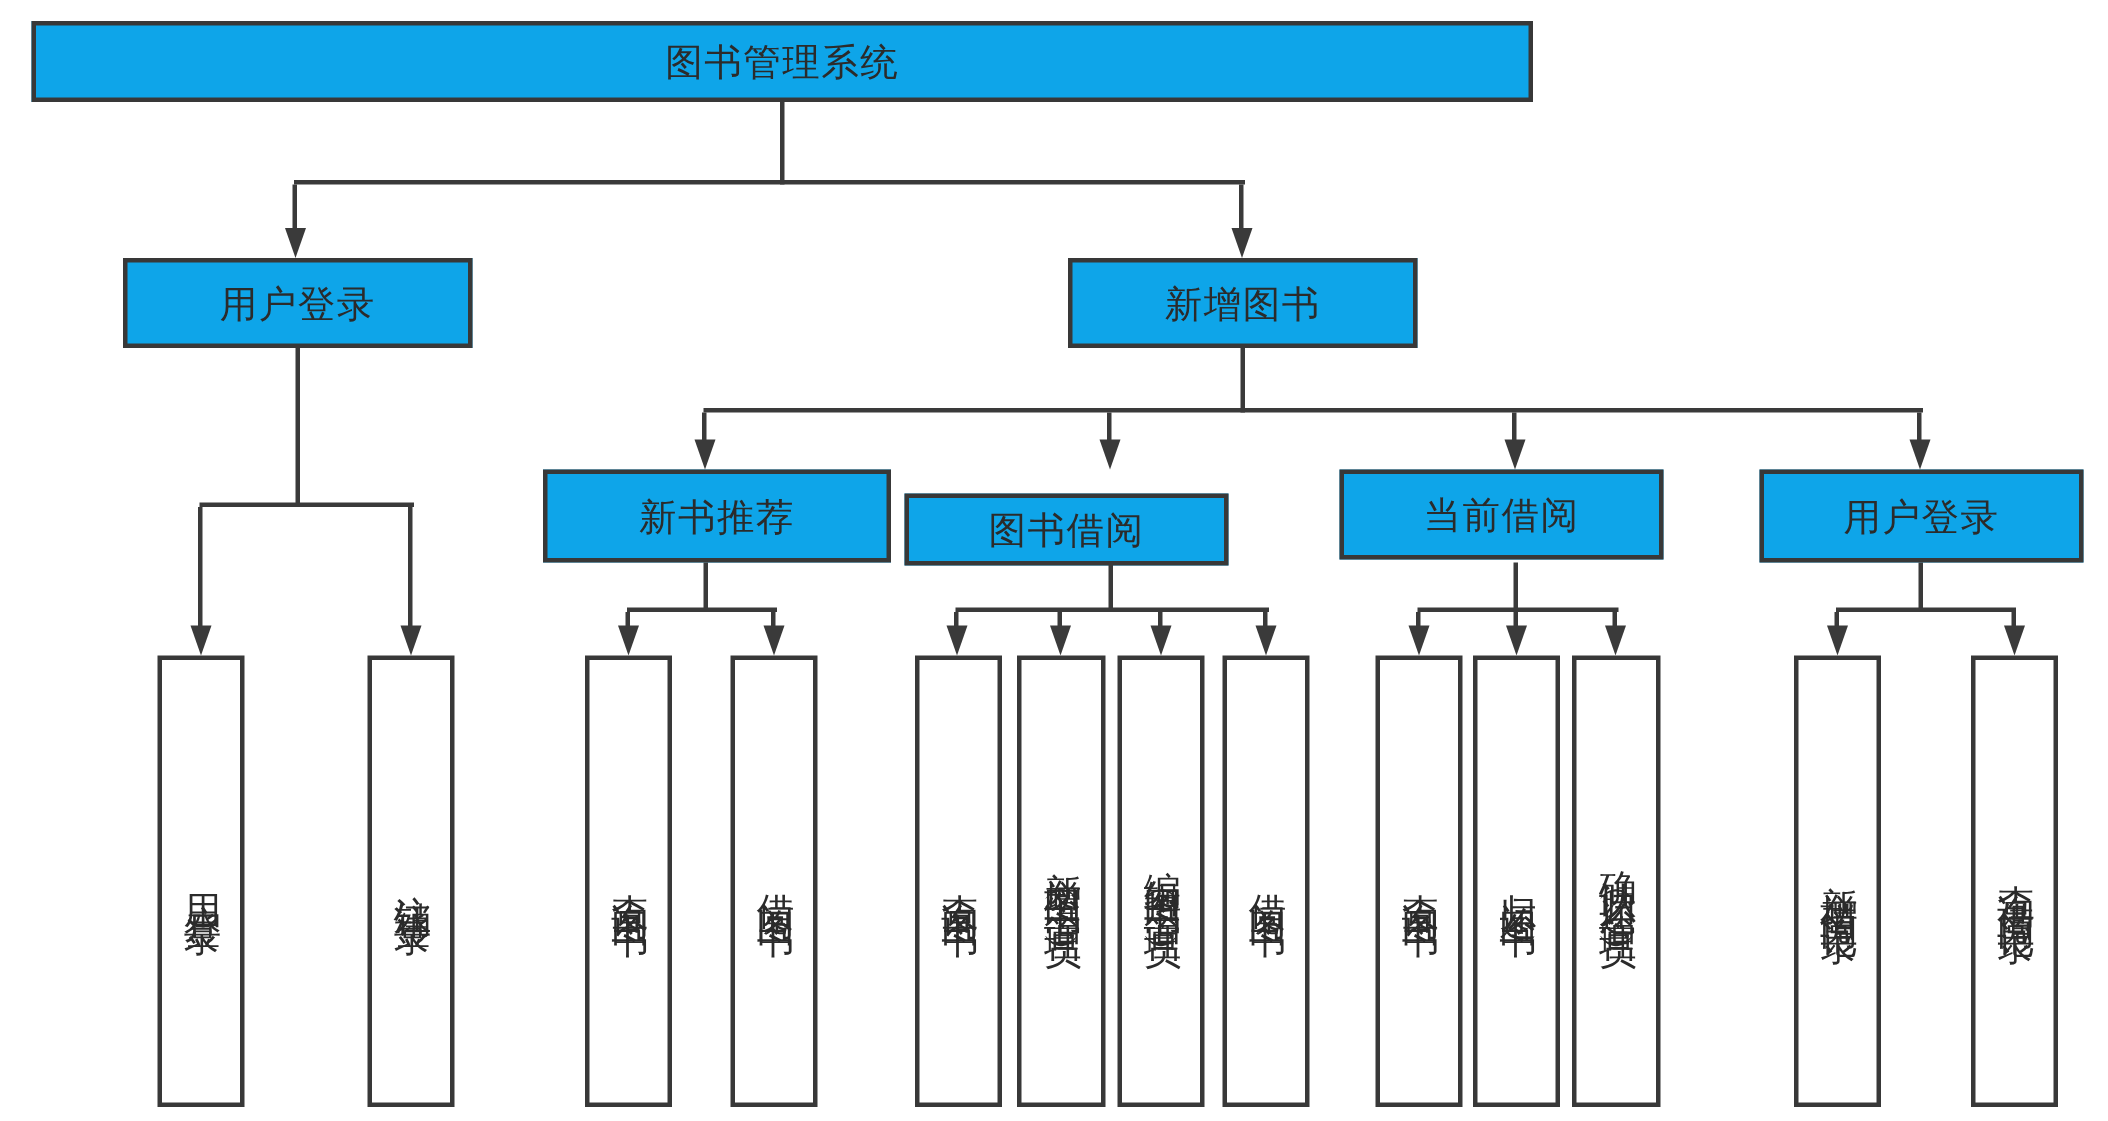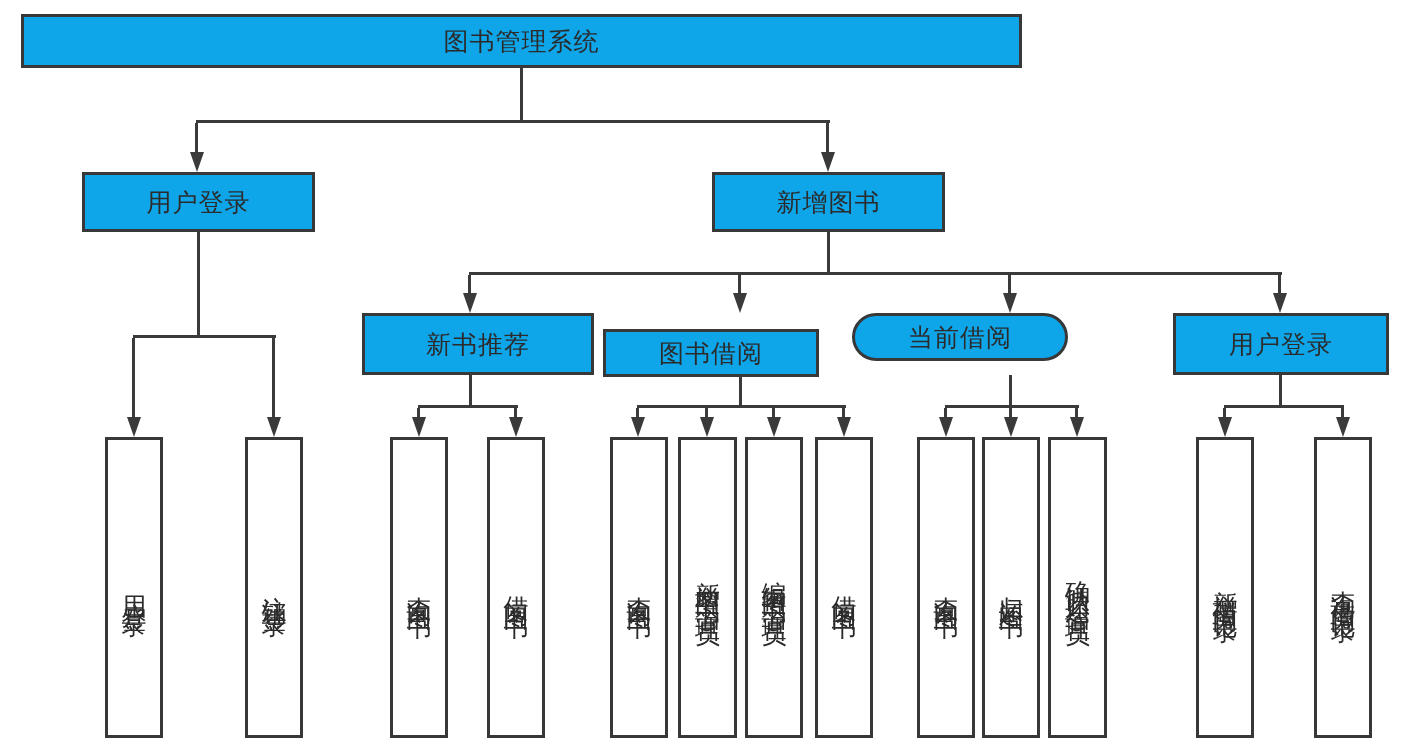--- a/index.html
+++ b/index.html
@@ -42,21 +42,21 @@
 
 <div class="stage">
 
   <div class="box" style="left:21px;top:14px;width:1001px;height:54px;">图书管理系统</div>
 
   <div class="box" style="left:82px;top:172px;width:233px;height:60px;">用户登录</div>
   <div class="box" style="left:712px;top:172px;width:233px;height:60px;">新增图书</div>
 
   <div class="box" style="left:362px;top:313px;width:232px;height:62px;">新书推荐</div>
   <div class="box" style="left:603px;top:313px;width:216px;height:48px;margin-top:16px;">图书借阅</div>
-  <div class="box" style="left:852px;top:313px;width:216px;height:48px;border-radius:24px;">当前借阅</div>
+  <div class="box" style="left:893px;top:313px;width:216px;height:60px;">当前借阅</div>
   <div class="box" style="left:1173px;top:313px;width:216px;height:62px;">用户登录</div>
 
   <div class="vbox" style="left:105px;top:437px;width:58px;height:301px;">
     <span class="vtext">用户登录</span>
   </div>
   <div class="vbox" style="left:245px;top:437px;width:58px;height:301px;">
     <span class="vtext">注销登录</span>
   </div>
 
   <div class="vbox" style="left:390px;top:437px;width:58px;height:301px;">

